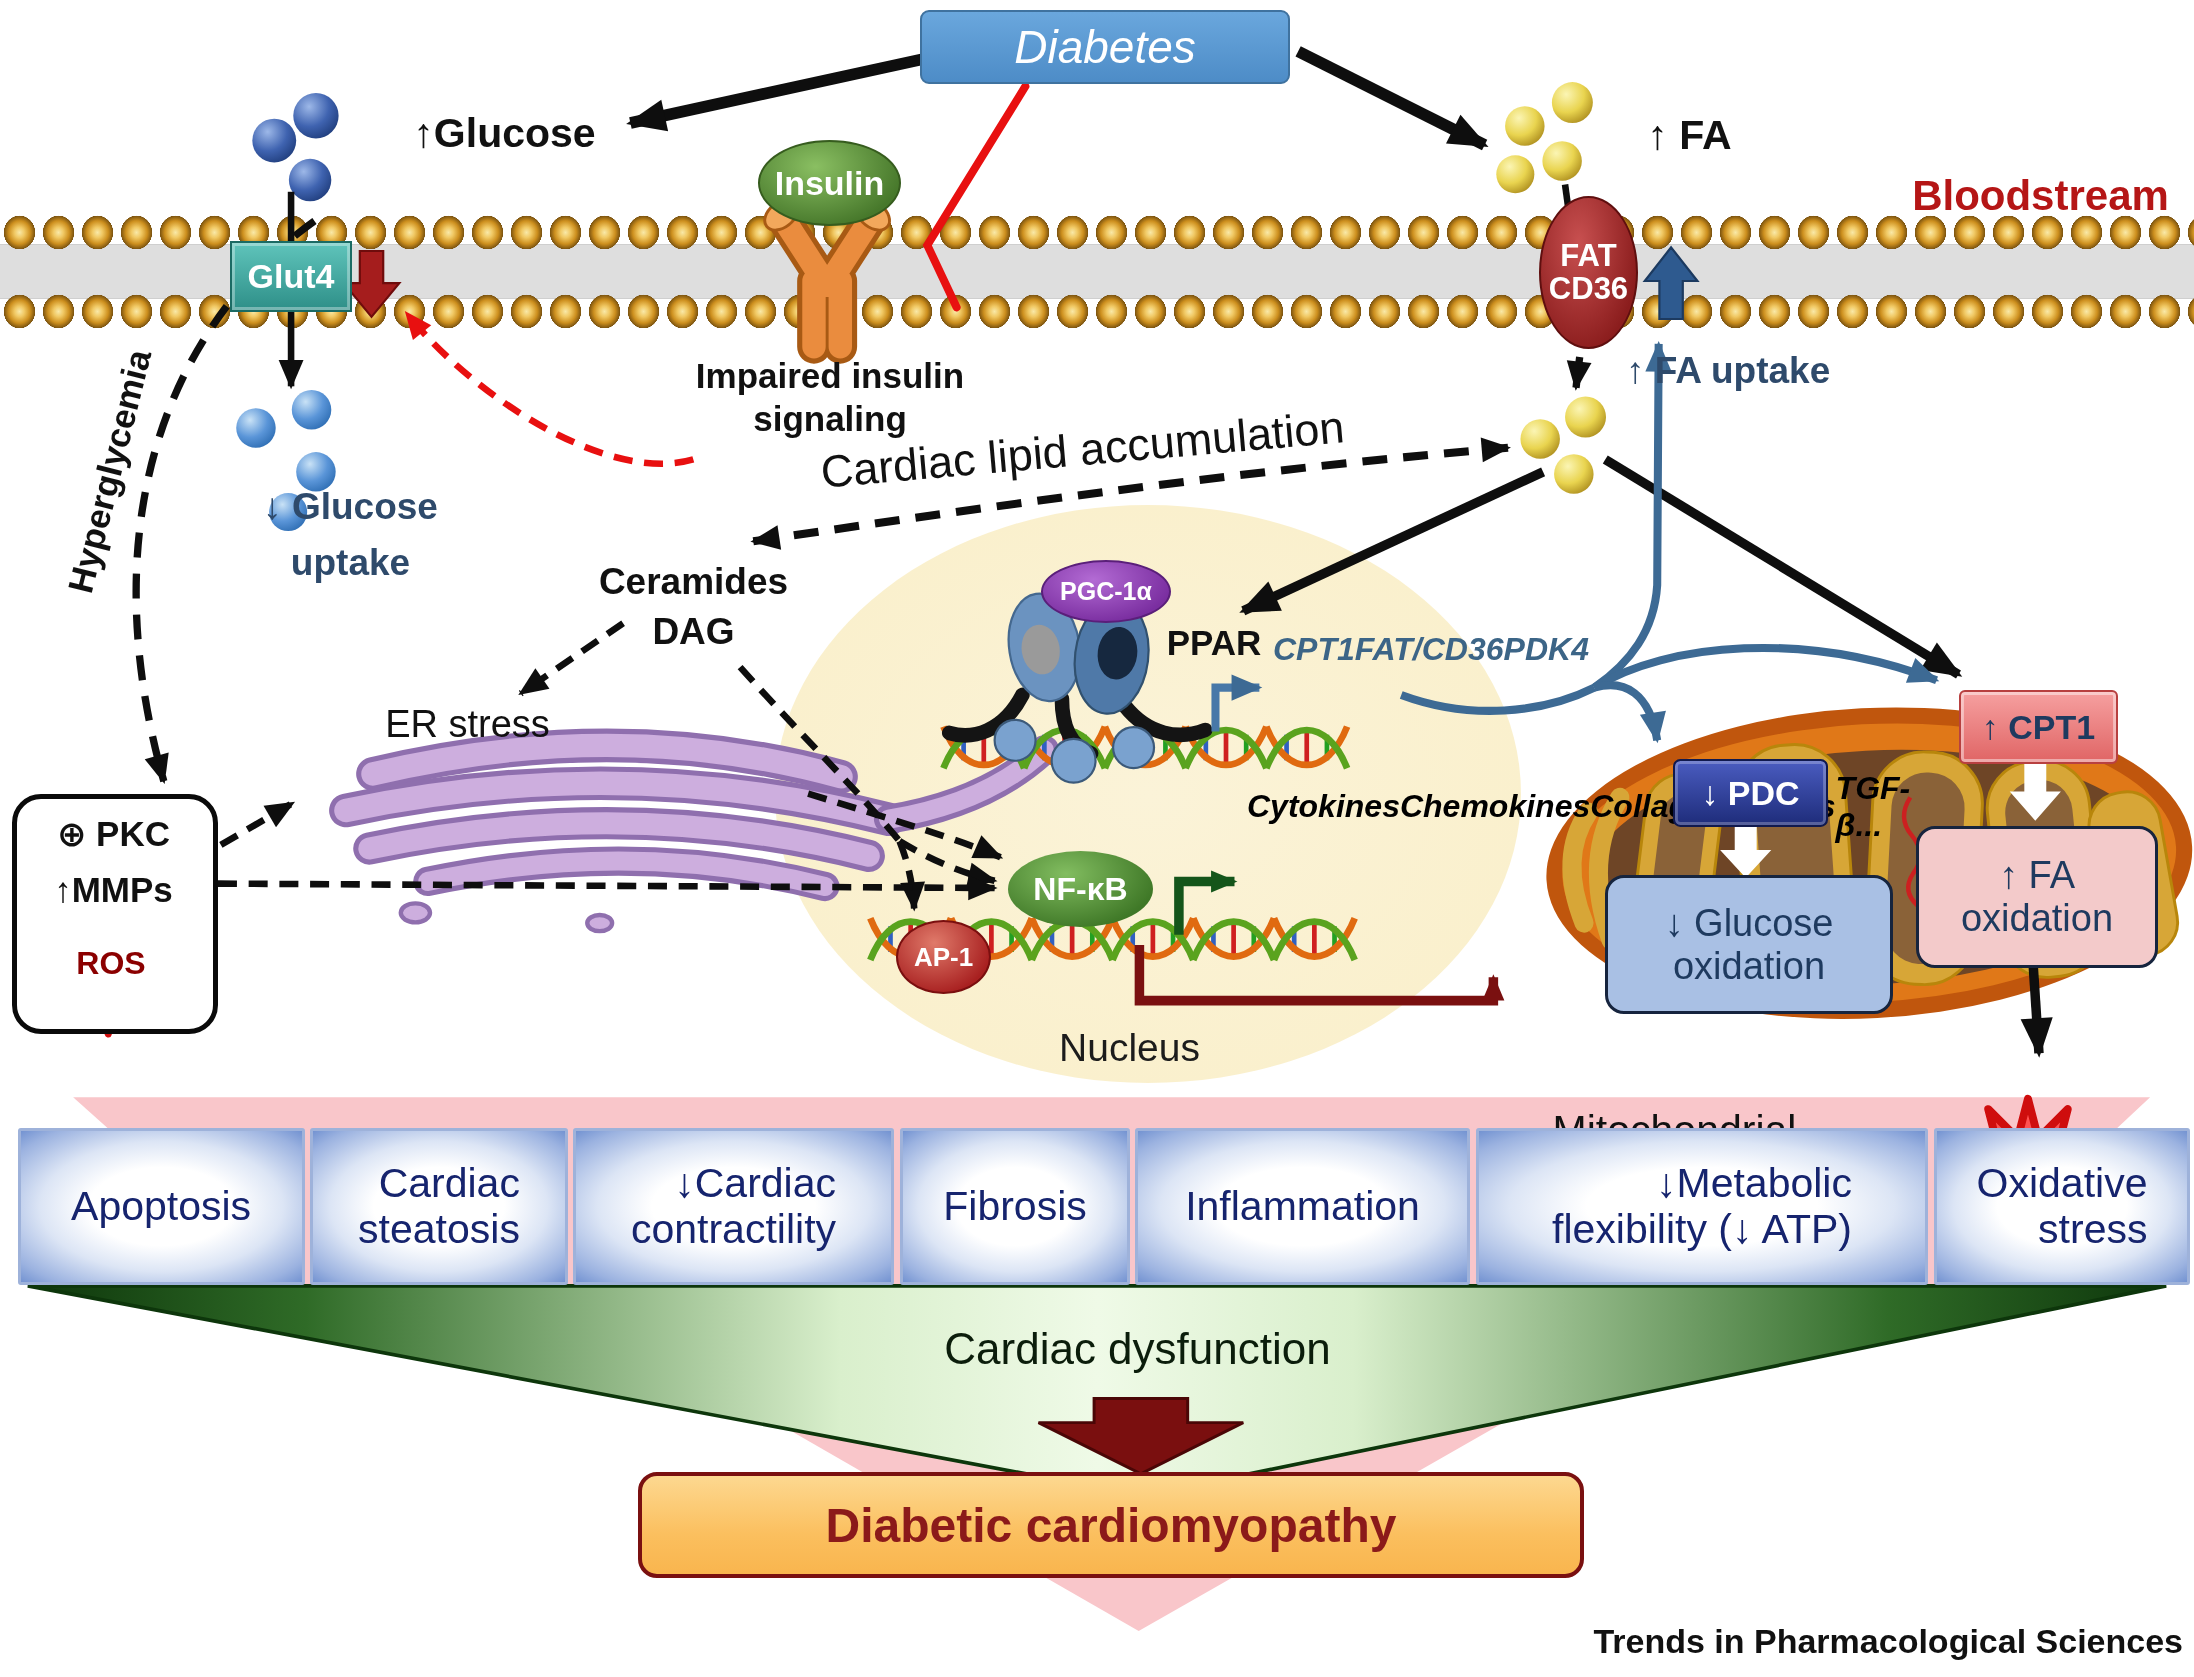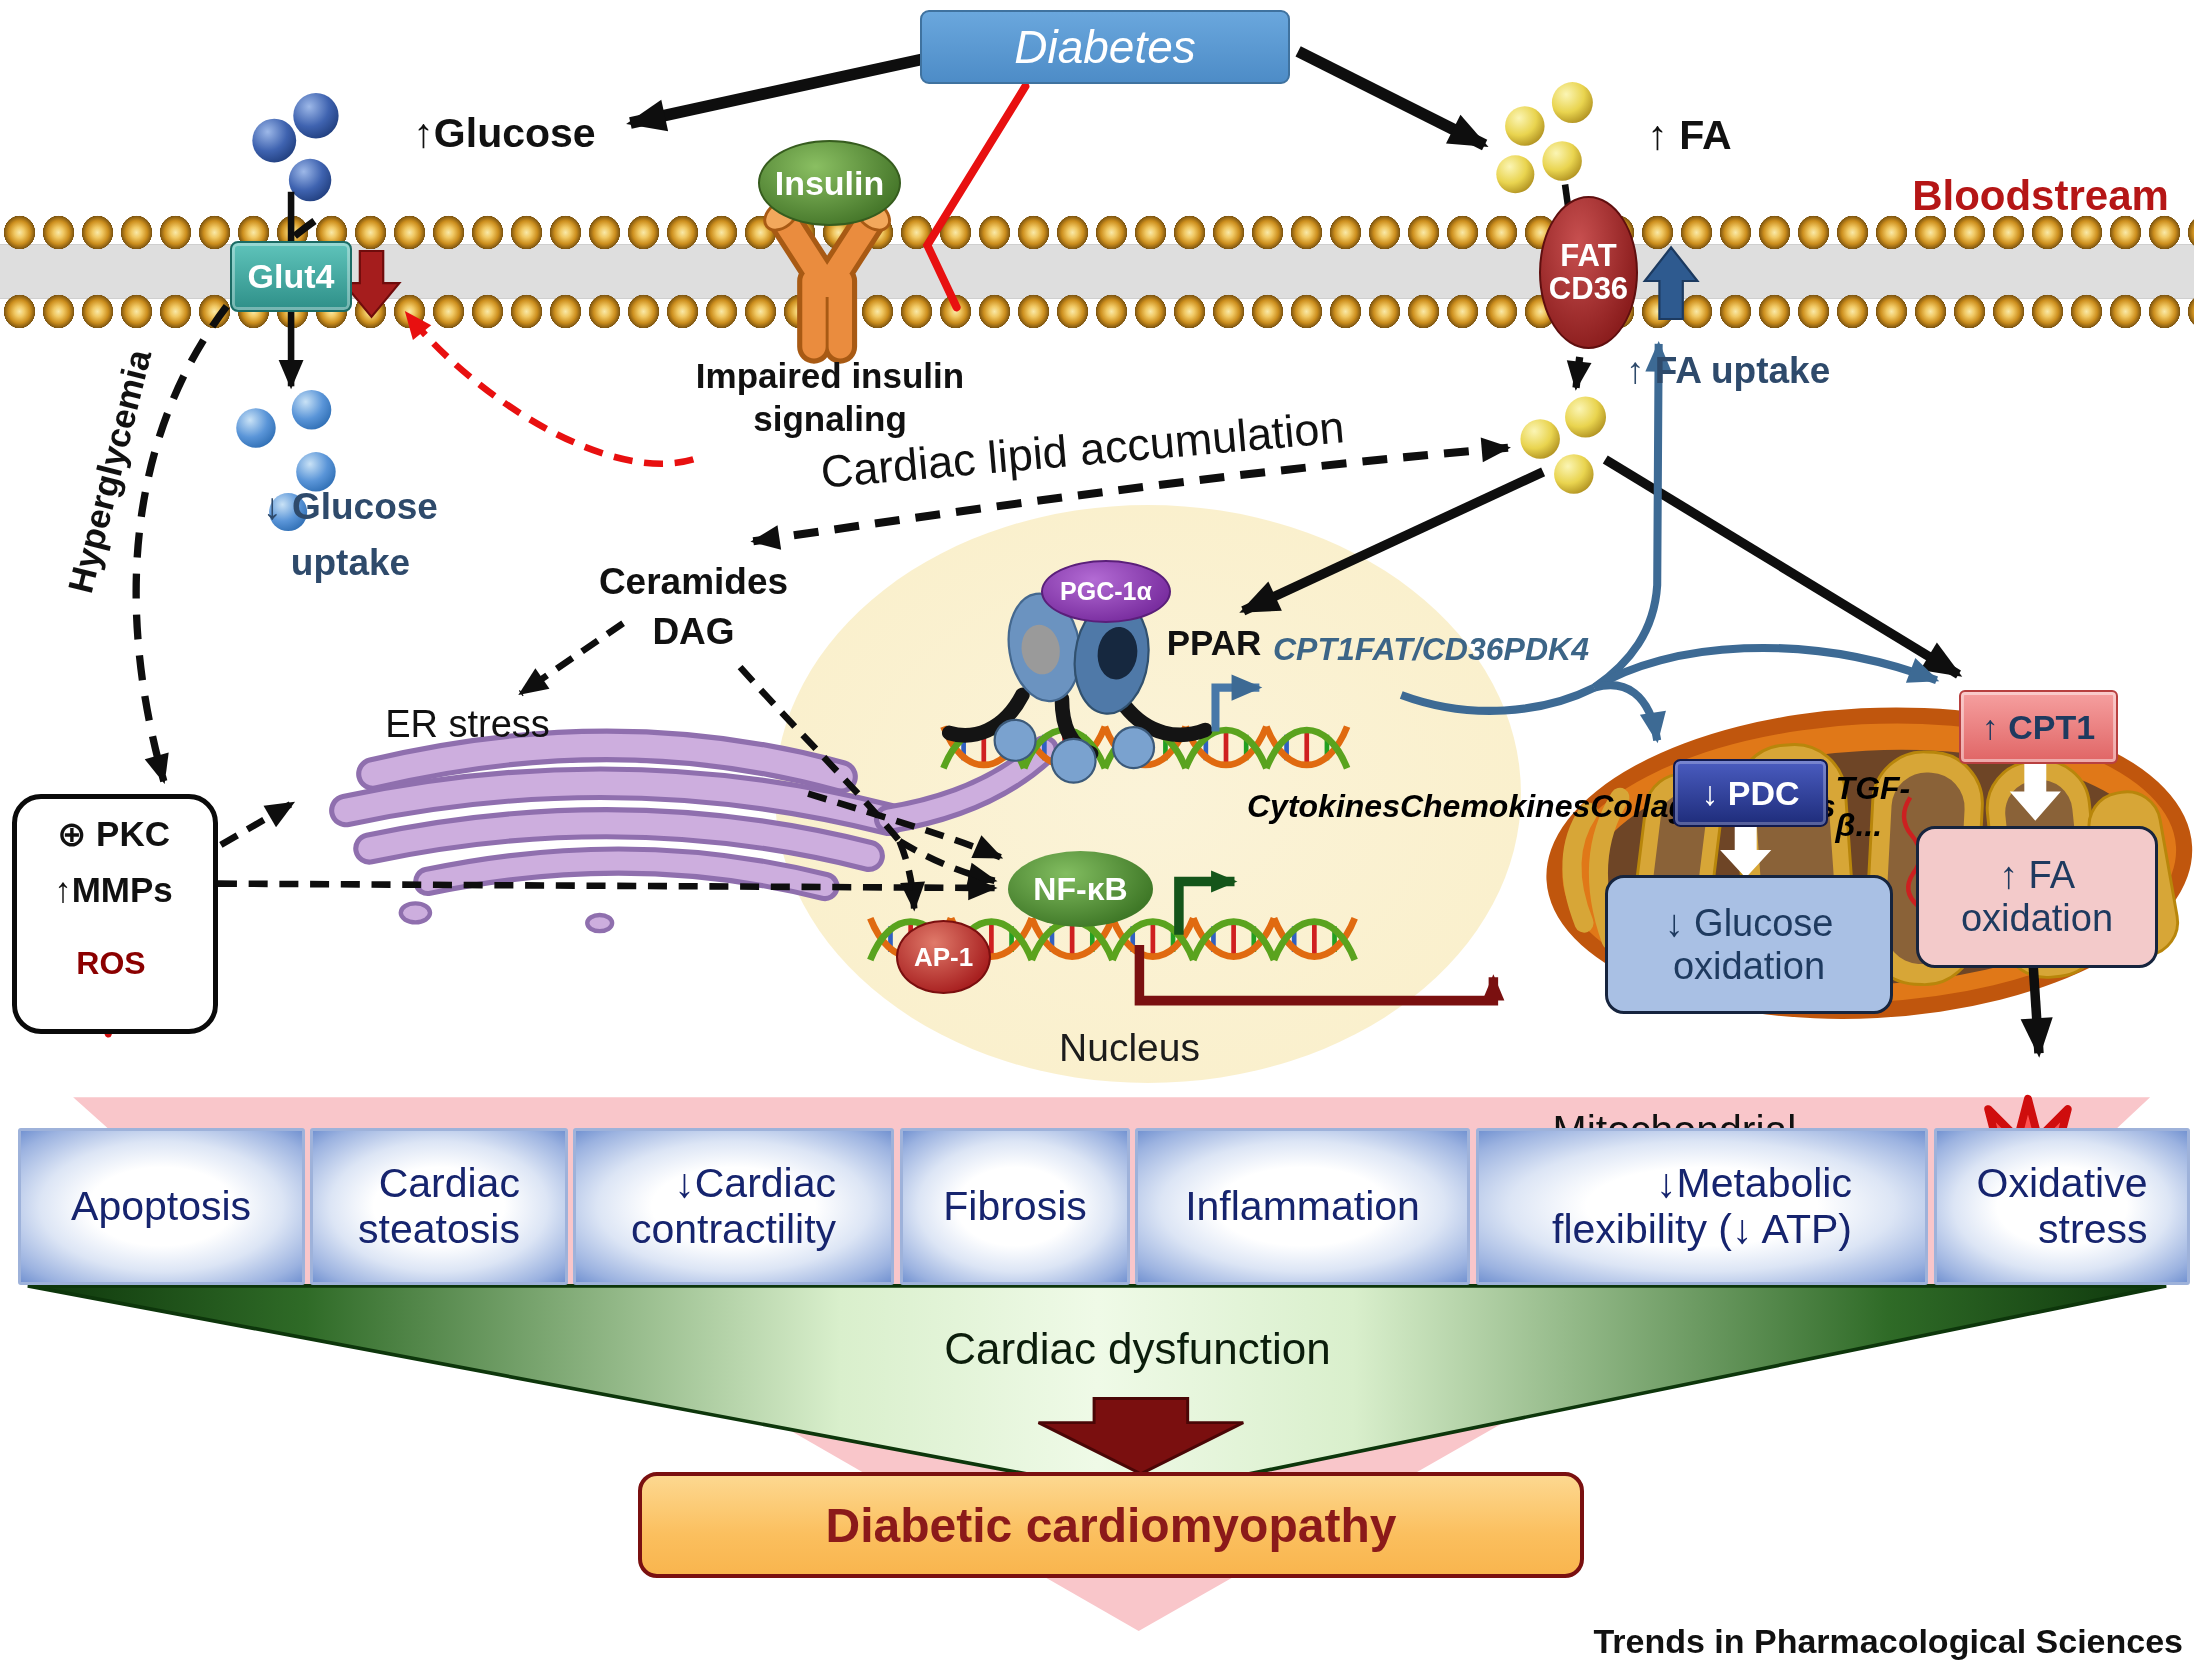--- a/index.html
+++ b/index.html
@@ -238,21 +238,21 @@
 
   <div class="lbl" style="left:395px;top:108px;width:219px;font-size:41px;font-weight:bold;">↑Glucose</div>
 
   <div class="lbl" style="left:1609px;top:110px;width:161px;font-size:41px;font-weight:bold;">↑ FA</div>
 
   <div class="lbl" style="left:1887px;top:170px;width:307px;font-size:42px;font-weight:600;color:#b51616;">Bloodstream</div>
 
   <div class="box ell" style="left:758px;top:140px;width:139px;height:82px;background:radial-gradient(ellipse at 40% 30%,#8abf62,#47782b 75%);border:2.2px solid #365c1e;font-size:34px;">
     <span>Insulin</span></div>
 
-  <div class="box" style="left:230px;top:241px;width:118px;height:67px;background:linear-gradient(#5fc4bb,#2e8f88);border:2.9px solid #1b6b64;border-radius:8px;color:#fff;font-size:34px;font-weight:bold;box-shadow:inset 0 0 0 2.9px rgba(255,255,255,.35);">
+  <div class="box" style="left:230px;top:241px;width:118px;height:67px;background:linear-gradient(#5fc4bb,#2e8f88);border:2.9px solid #1b6b64;border-radius:0;color:#fff;font-size:34px;font-weight:bold;box-shadow:inset 0 0 0 2.9px rgba(255,255,255,.35);">
     <span>Glut4</span></div>
 
   <div class="box ell" style="left:1539px;top:196px;width:95px;height:149px;background:radial-gradient(ellipse at 40% 30%,#c85050,#8b1d1d 75%);border:2.2px solid #5f0f0f;font-size:31px;line-height:1.05;">
     <span style="white-space:pre-line;">FAT
 CD36</span></div>
 
   <div class="lbl" style="left:647px;top:355px;width:366px;font-size:35px;font-weight:bold;">Impaired insulin
 signaling</div>
 
   <div class="lbl" style="left:1626px;top:348px;width:249px;font-size:37px;font-weight:600;color:#2e4a6b;text-align:left;">↑ FA uptake</div>

